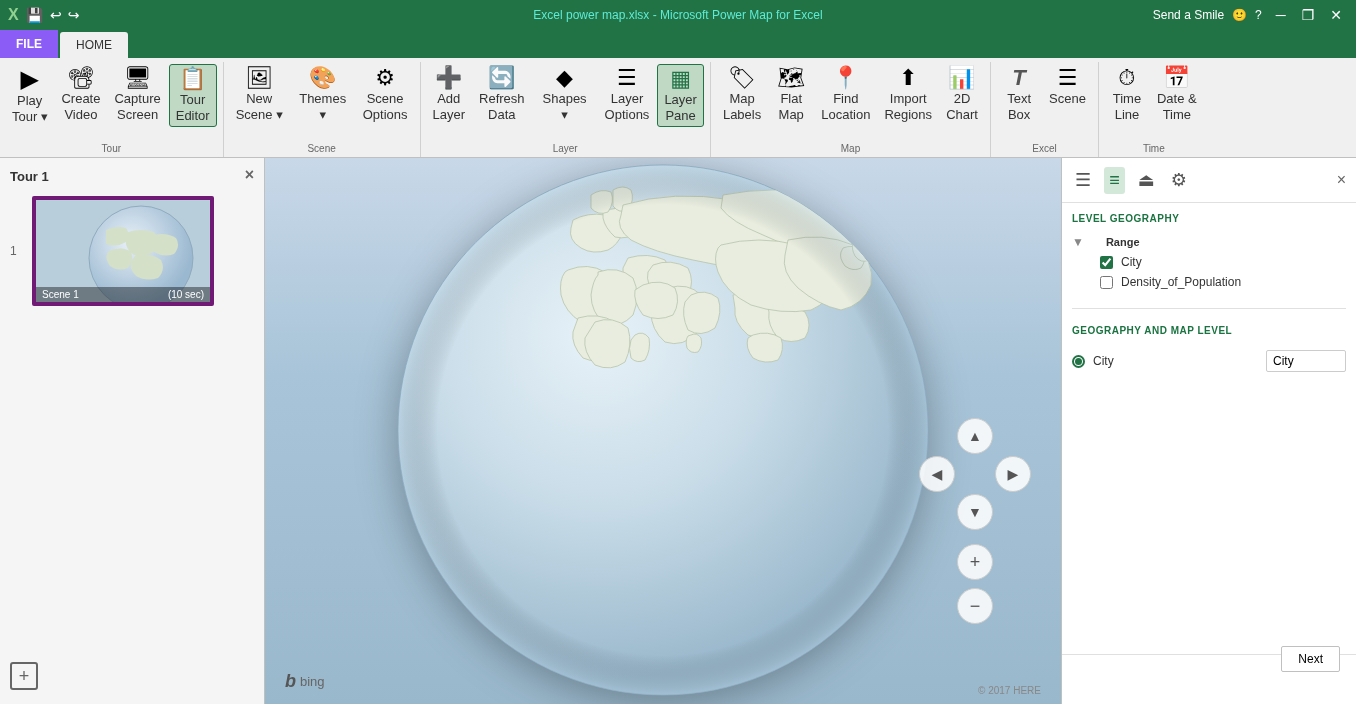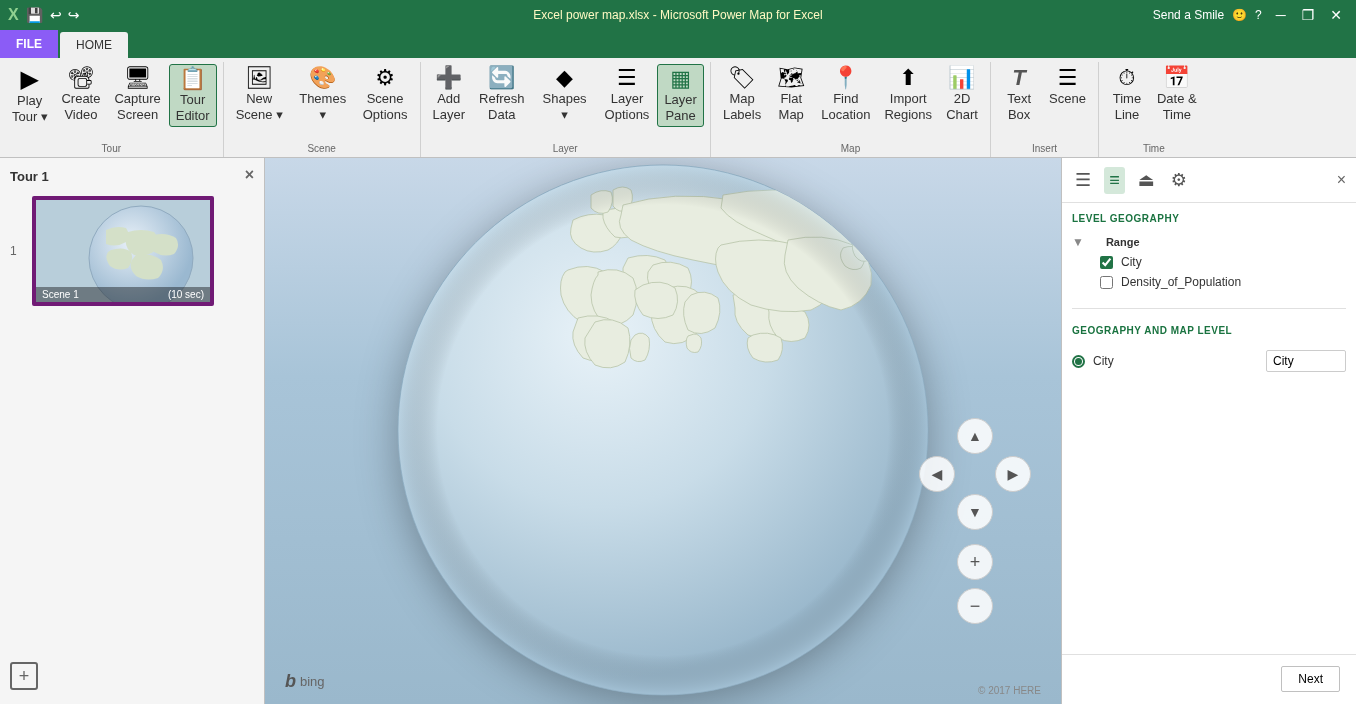--- a/index.html
+++ b/index.html
@@ -11,21 +11,21 @@
       height: 30px;
       display: flex;
       align-items: center;
       justify-content: space-between;
       padding: 0 8px;
       color: white;
     }
     .title-bar-left { display: flex; align-items: center; gap: 8px; }
     .title-bar-icons { display: flex; gap: 6px; align-items: center; }
     .title-bar-icon { color: white; font-size: 14px; cursor: pointer; }
-    .title-bar-center { position: absolute; left: 50%; transform: translateX(-50%); color: #fef9c3; font-size: 12px; }
+    .title-bar-center { position: absolute; left: 50%; transform: translateX(-50%); color: #5eead4; font-size: 12px; }
     .title-bar-right { display: flex; align-items: center; gap: 8px; color: white; font-size: 12px; }
     .window-controls { display: flex; gap: 4px; }
     .win-btn { color: white; font-size: 14px; padding: 0 6px; cursor: pointer; }
 
     
     .tab-bar {
       background: #217346;
       height: 28px;
       display: flex;
       align-items: flex-end;
@@ -335,21 +335,21 @@
       border-radius: 2px;
       padding: 3px 20px 3px 6px;
       font-size: 12px;
       appearance: none;
       background: white;
       cursor: pointer;
       width: 80px;
     }
     .next-btn {
       position: absolute;
-      bottom: 12px;
+      bottom: 32px;
       right: 16px;
       padding: 5px 16px;
       background: white;
       border: 1px solid #c0c0c0;
       font-size: 12px;
       cursor: pointer;
       border-radius: 2px;
     }
 
     
@@ -483,21 +483,21 @@
     <div class="ribbon-group-items">
       <div class="ribbon-btn">
         <span class="icon" style="font-size:22px;font-weight:bold;font-style:italic;color:#555;">T</span>
         <span class="label">Text<br>Box</span>
       </div>
       <div class="ribbon-btn">
         <span class="icon" style="font-size:22px;">☰</span>
         <span class="label">Scene</span>
       </div>
     </div>
-    <div class="ribbon-group-label">Insert</div>
+    <div class="ribbon-group-label">Excel</div>
   </div>
 
   <div class="ribbon-group" style="border-right:none;">
     <div class="ribbon-group-items">
       <div class="ribbon-btn">
         <span class="icon" style="font-size:22px;">⏱</span>
         <span class="label">Time<br>Line</span>
       </div>
       <div class="ribbon-btn">
         <span class="icon" style="font-size:22px;">📅</span>

